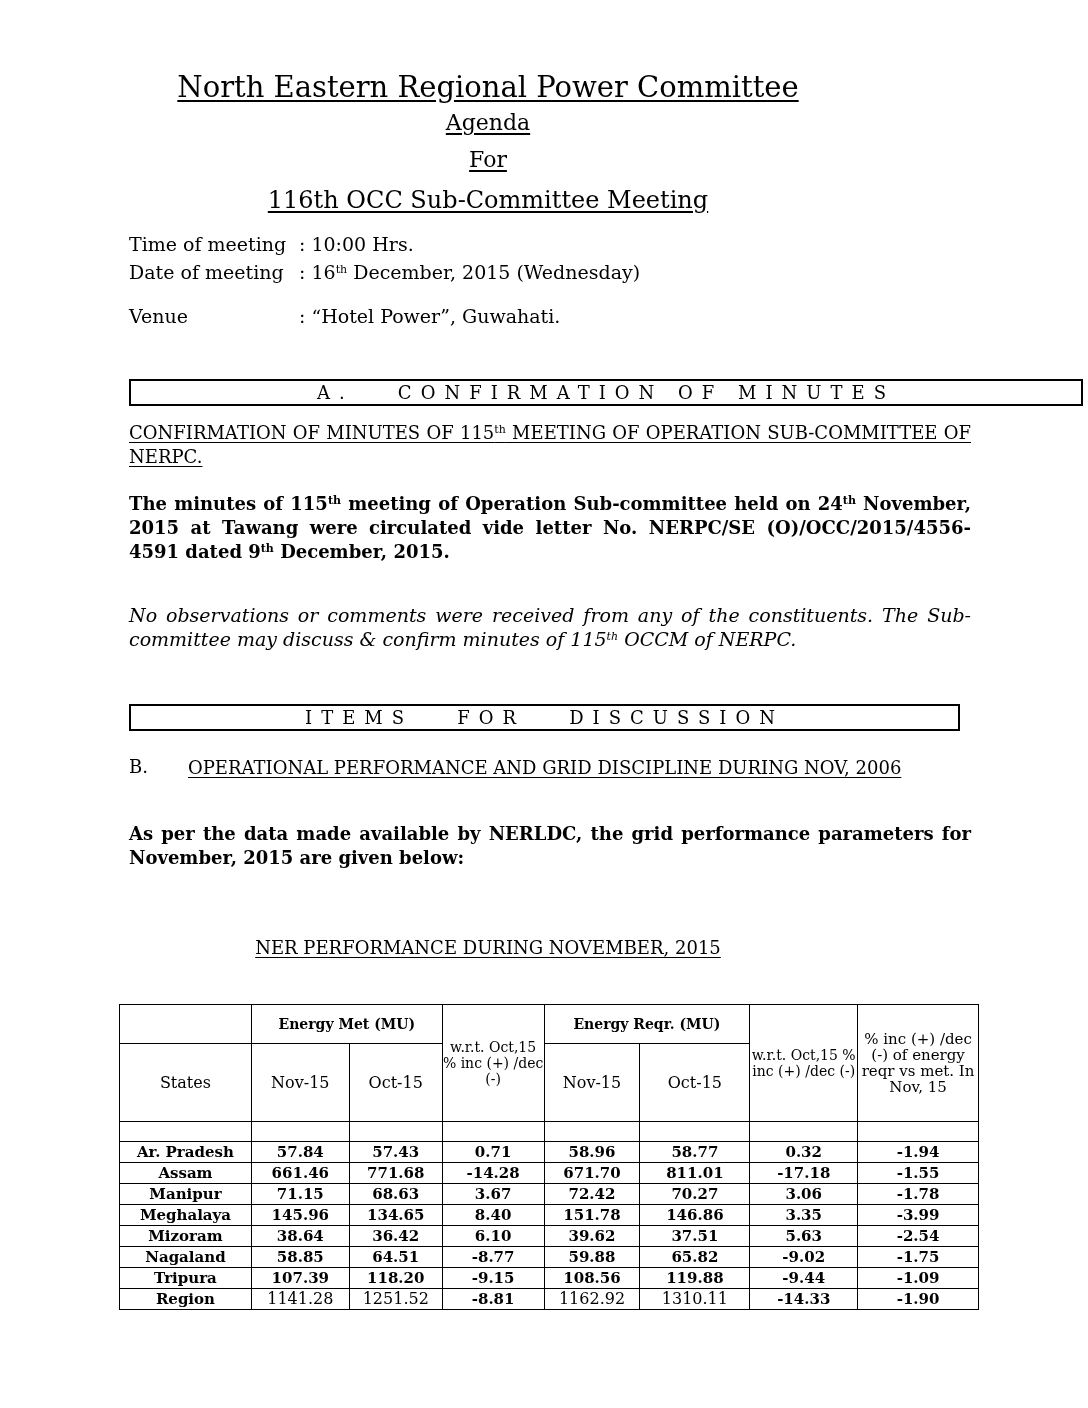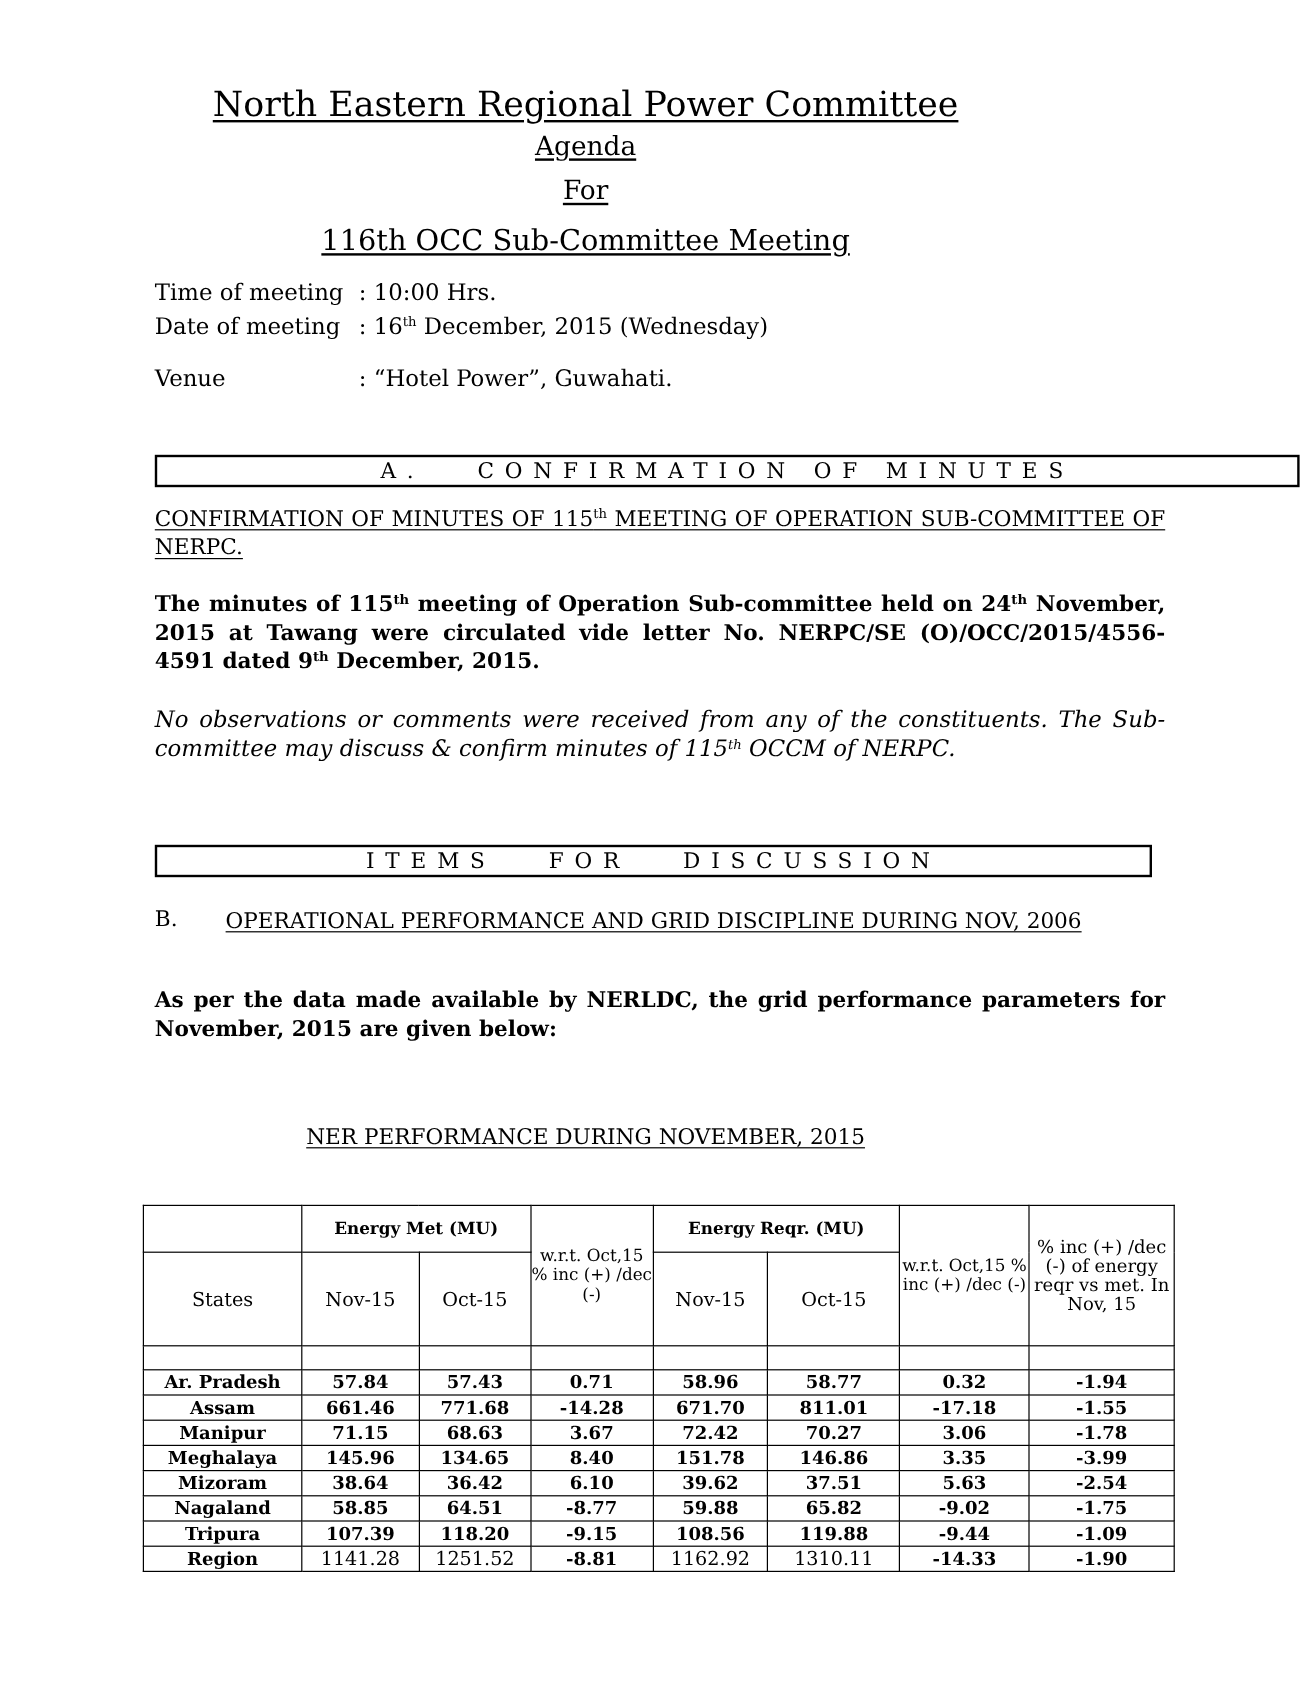--- a/index.html
+++ b/index.html
@@ -52,21 +52,21 @@
 </div>
 
 <div class="abs banner bannerA"><span style="white-space:pre;">A.   CONFIRMATION OF MINUTES</span></div>
 
 <div class="abs para u" style="top:421px;"><span>CONFIRMATION OF MINUTES OF 115</span><sup>th</sup><span> MEETING OF OPERATION SUB-COMMITTEE OF NERPC.</span></div>
 
 <div class="abs para bold" style="top:492px;">
   <span>The minutes of 115</span><sup>th</sup><span> meeting of Operation Sub-committee held on 24</span><sup>th</sup><span> November, 2015 at Tawang were circulated vide letter No. NERPC/SE (O)/OCC/2015/4556-4591 dated 9</span><sup>th</sup><span> December, 2015.</span>
 </div>
 
-<div class="abs para ital" style="top:588px;">
+<div class="abs para ital" style="top:603px;">
   <span>No observations or comments were received from any of the constituents. The Sub-committee may discuss &amp; confirm minutes of 115</span><sup>th</sup><span> OCCM of NERPC.</span>
 </div>
 
 <div class="abs banner bannerB"><span style="white-space:pre;">ITEMS   FOR   DISCUSSION</span></div>
 
 <div class="abs secB-num">B.</div>
 <div class="abs secB-title u">OPERATIONAL PERFORMANCE  AND GRID DISCIPLINE DURING NOV, 2006</div>
 <div class="abs para bold" style="top:822px;">As per the data made available by NERLDC, the grid performance parameters for November, 2015 are given below:</div>
 
 <div class="abs center tbl-title"><span class="u">NER PERFORMANCE DURING NOVEMBER, 2015</span></div>

